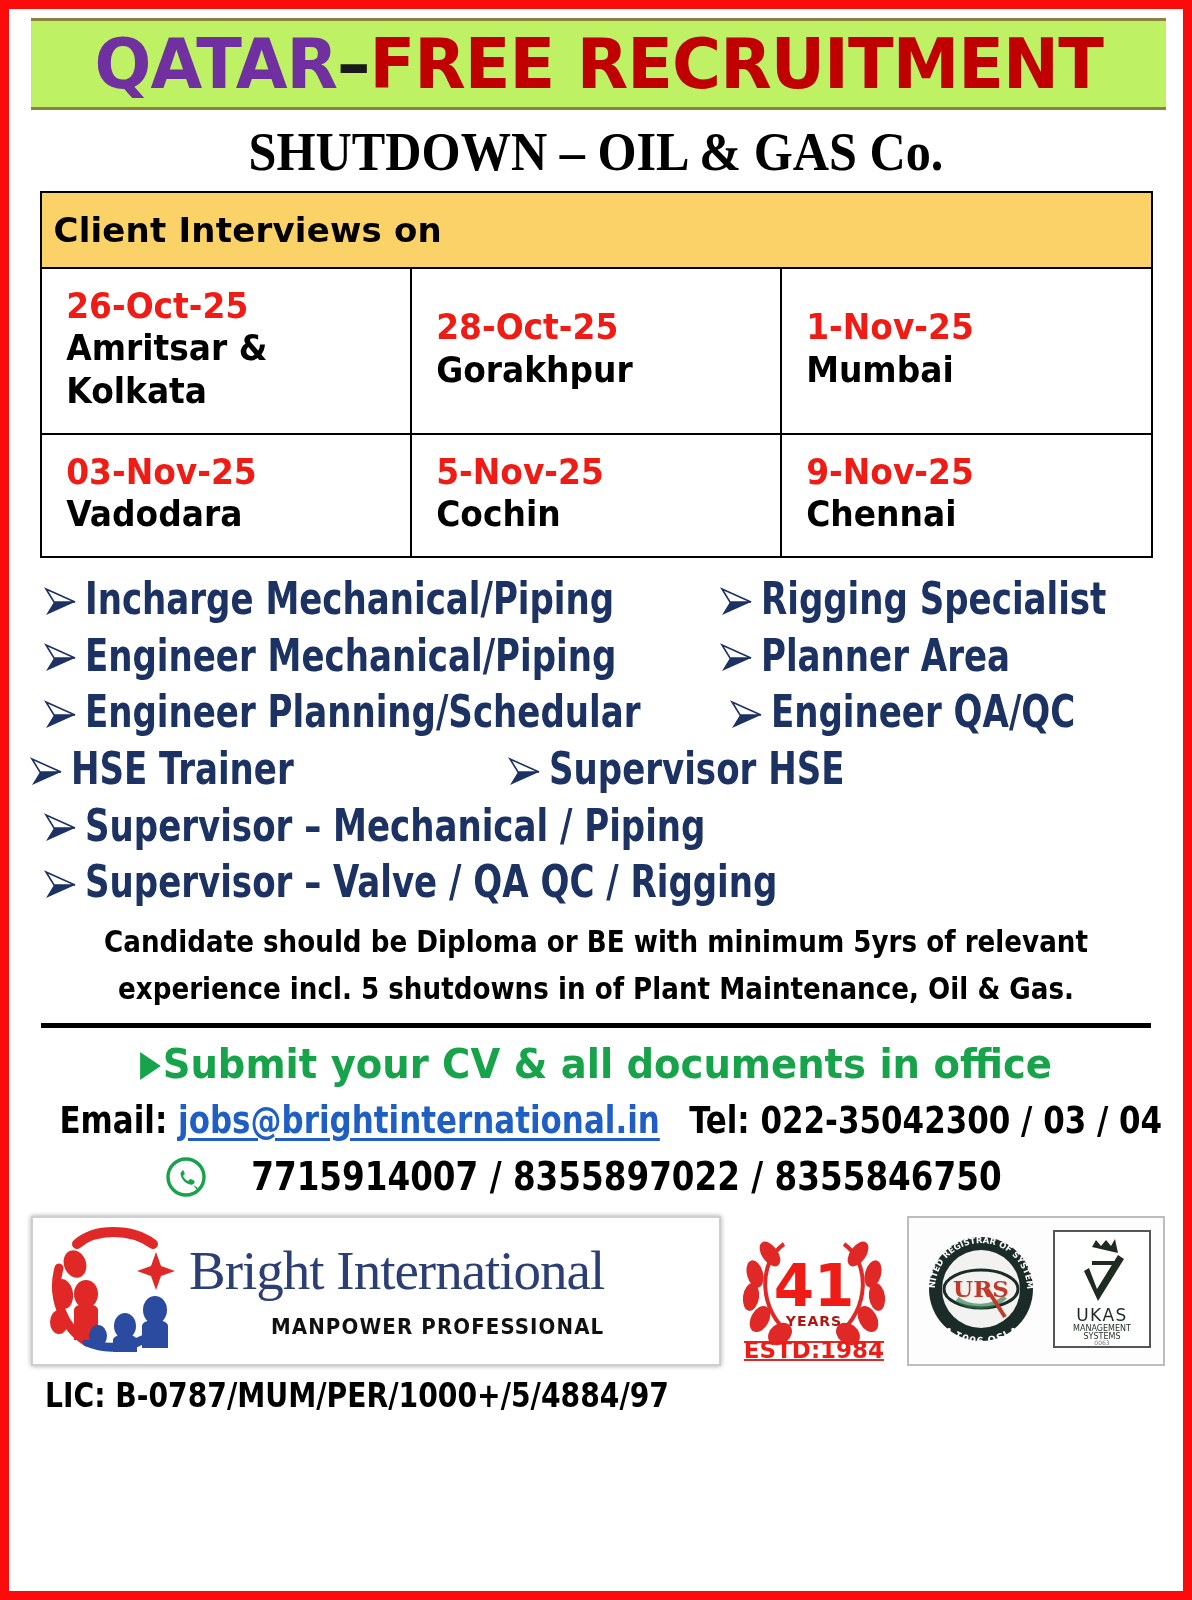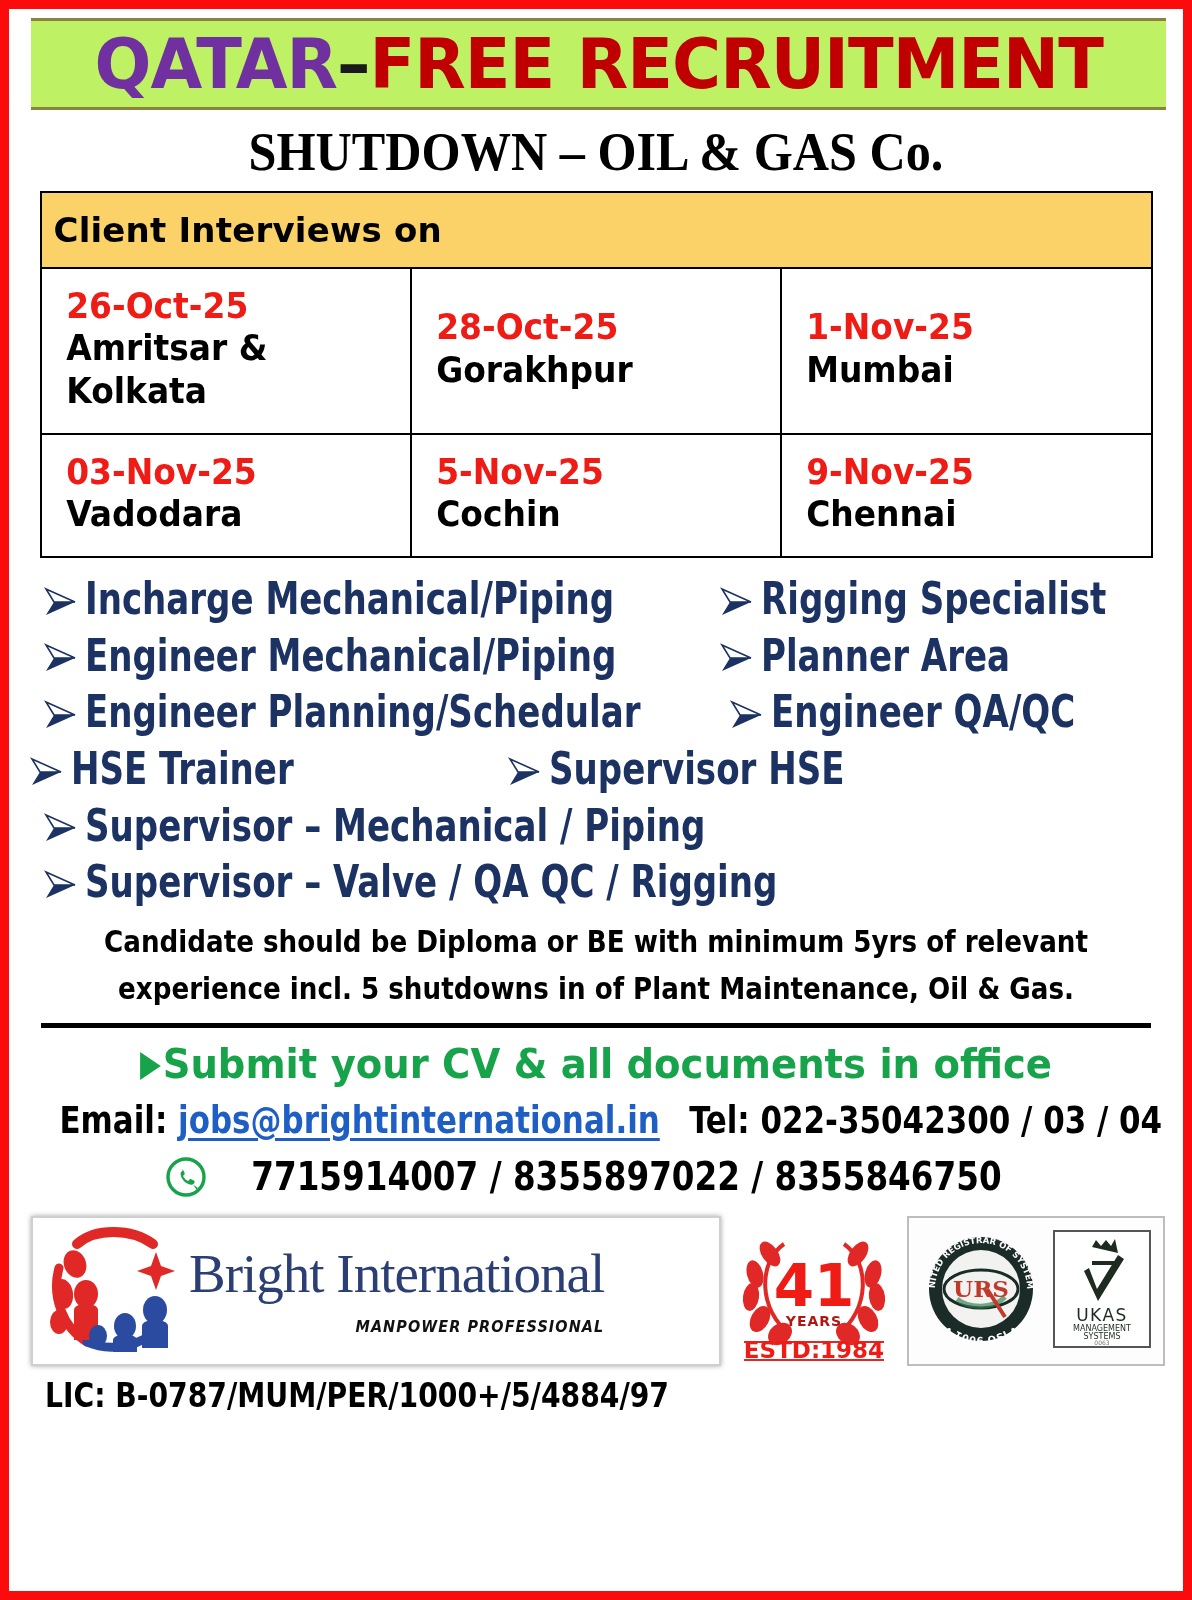--- a/index.html
+++ b/index.html
@@ -245,27 +245,26 @@
     font-family: "Liberation Serif", serif;
     font-size: 55px;
     color: #2b3f74;
     line-height: 1;
     white-space: nowrap;
     letter-spacing: -1px;
   }
   .logo-sub {
     font-family: "DejaVu Sans Condensed", "DejaVu Sans", sans-serif;
     font-weight: bold;
-    font-size: 16px;
+    font-size: 22px;
     color: #111111;
     letter-spacing: 1.1px;
     text-align: right;
     margin-top: 16px;
     white-space: nowrap;
-    font-style: italic;
   }
   .badge-years {
     flex: 0 0 170px;
     display: flex;
     align-items: center;
     justify-content: center;
     position: relative;
   }
   .iso-box {
     flex: 1 1 auto;

